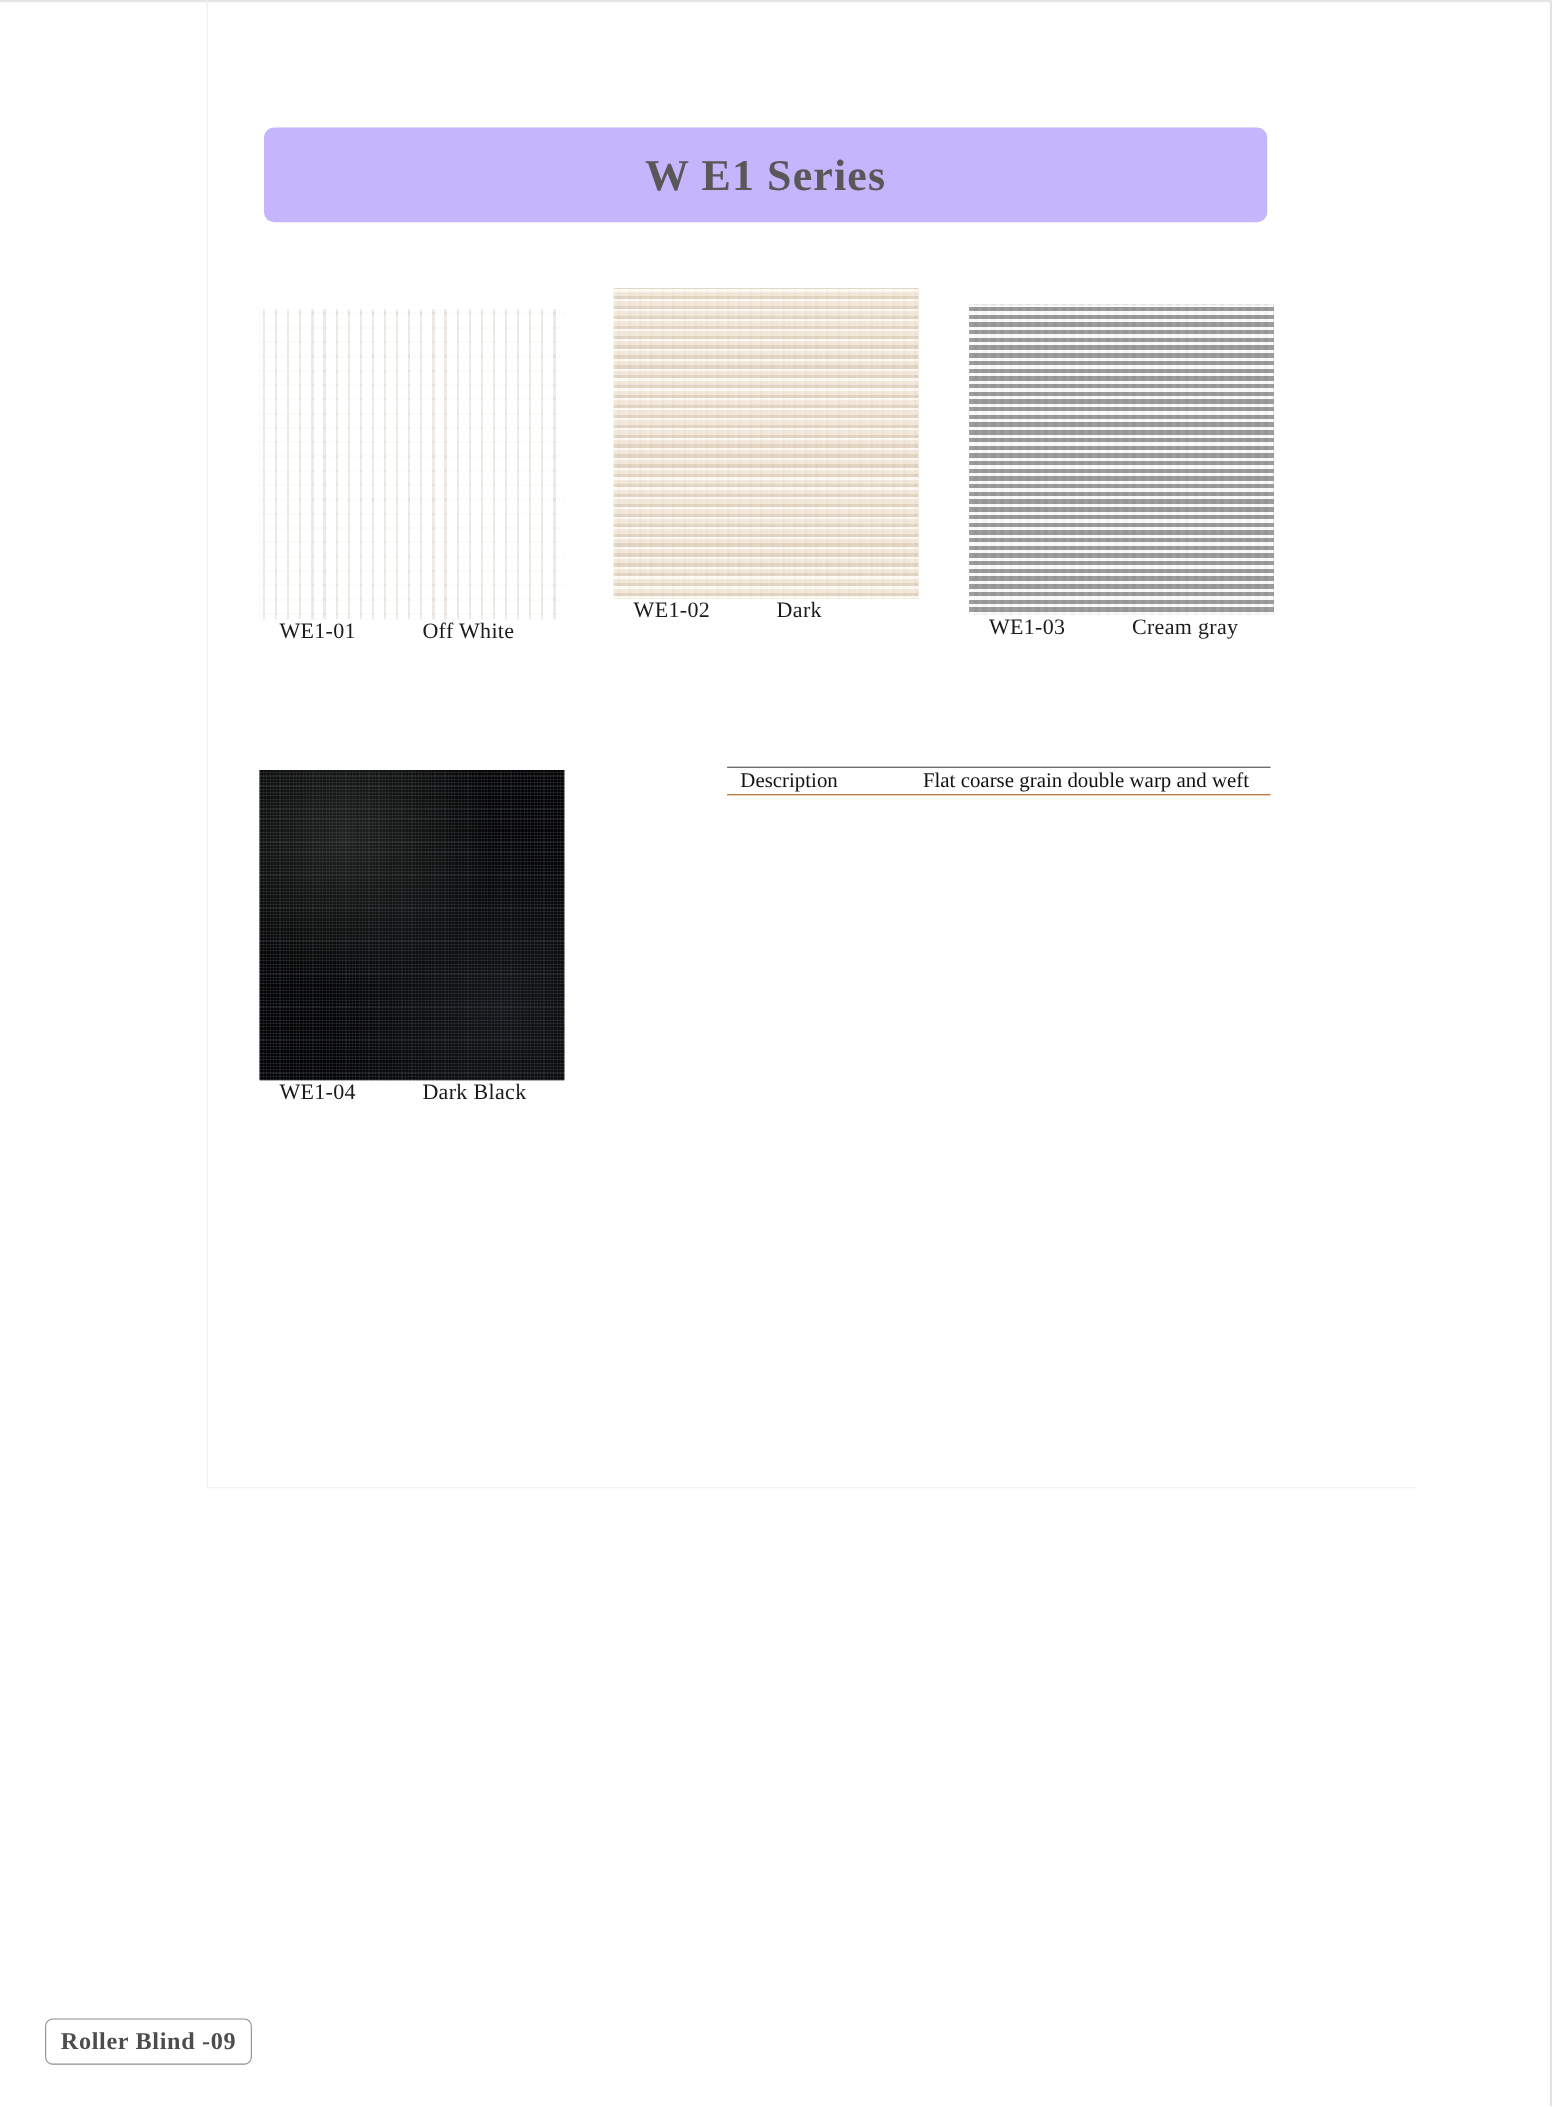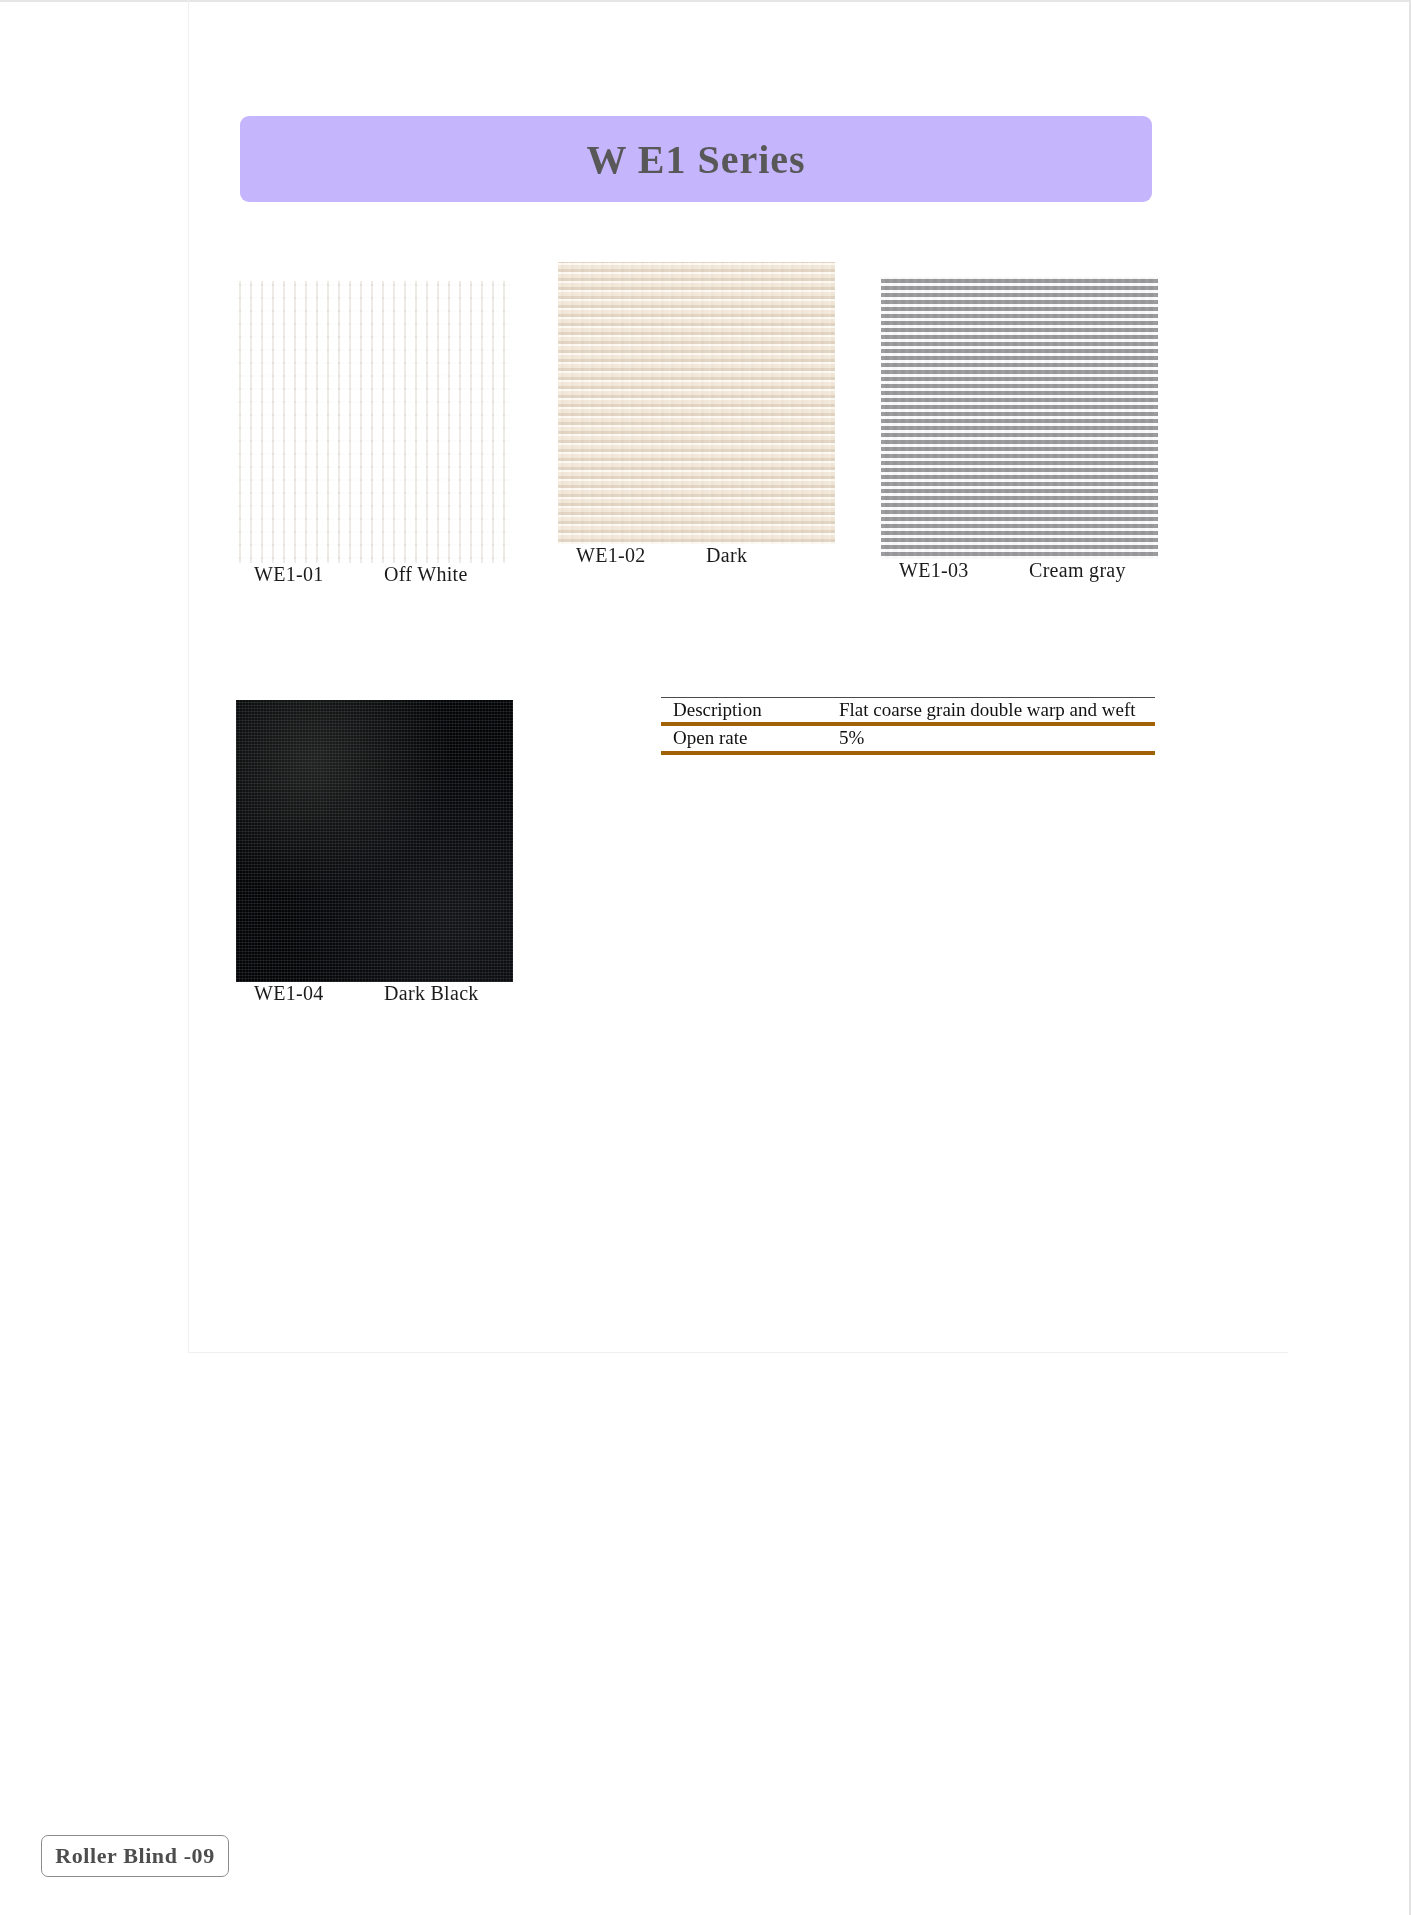--- a/index.html
+++ b/index.html
@@ -154,21 +154,21 @@
     border-collapse: collapse;
     font-family: "Liberation Serif", "DejaVu Serif", serif;
     font-size: 19px;
     color: #111111;
   }
   .spec-table tr {
     height: 25px;
   }
   .spec-table td {
     border-top: 1px solid #4a4a4a;
-    border-bottom: 4px solid #a16207;
+    border-bottom: 1px solid #a16207;
     padding: 1px 0 2px 0;
     vertical-align: middle;
     line-height: 1.12;
   }
   .spec-table td.label {
     width: 158px;
     padding-left: 12px;
   }
   .spec-table td.value {
     padding-left: 8px;
@@ -236,20 +236,16 @@
     <span class="name">Dark Black</span>
   </div>
 </div>
 
 <table class="spec-table">
   <tbody>
     <tr>
       <td class="label">Description</td>
       <td class="value">Flat coarse grain double warp and weft</td>
     </tr>
-    <tr>
-      <td class="label">Open rate</td>
-      <td class="value">5%</td>
-    </tr>
   </tbody>
 </table>
 
 <div class="footer-tag">Roller  Blind -09</div>
 
 </body></html>

